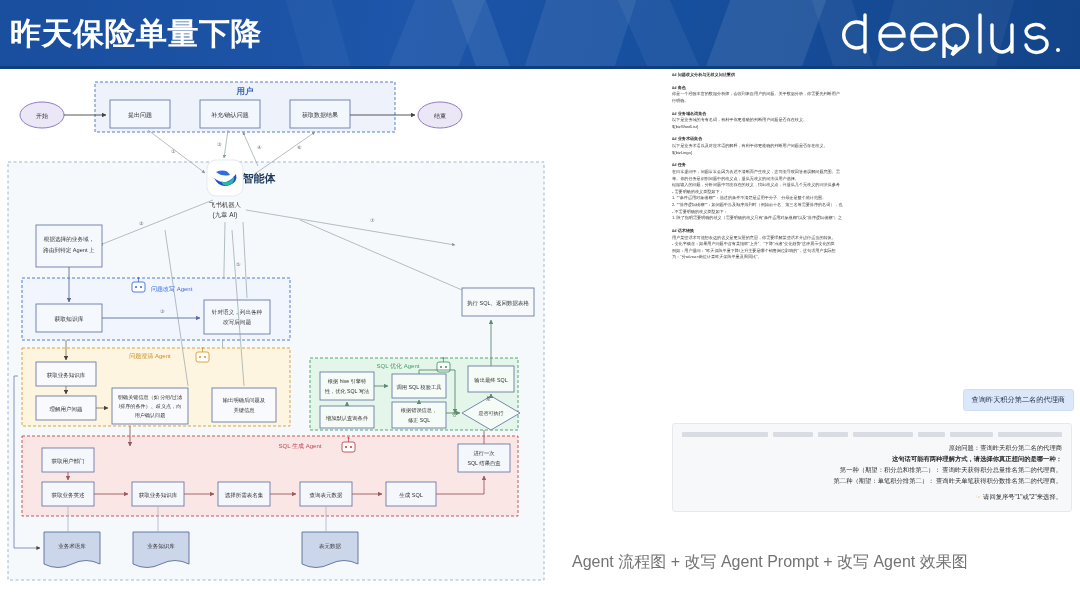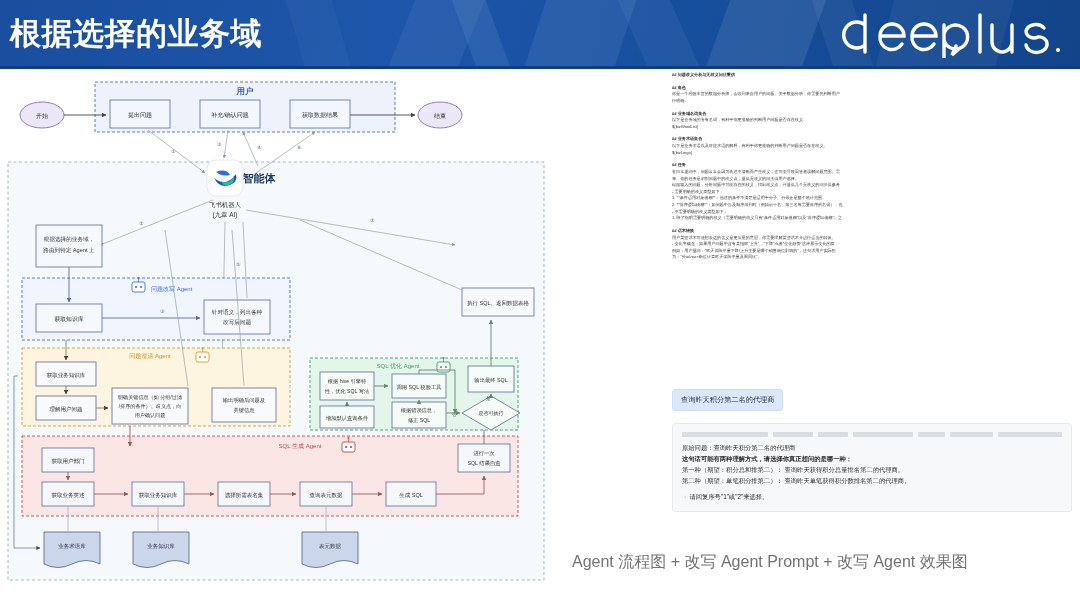--- a/index.html
+++ b/index.html
@@ -55,21 +55,21 @@
   }
   #prompt-panel .ptxt {
     font-size: 4.1px; line-height: 1.62; color: #3a3a3a;
     white-space: pre-wrap; word-break: break-all;
     font-family: "Liberation Sans", "DejaVu Sans", sans-serif;
   }
   #prompt-panel .pblock { margin-bottom: 6px; }
   #prompt-panel .phead { font-weight: bold; color: #2c2c2c; }
 
   
-  #chat-example { position: absolute; left: 672px; top: 388px; width: 402px; }
+  #chat-example { position: absolute; left: 672px; top: 388px; width: 402px; text-align: right; }
   #user-bubble {
     display: inline-block; background: #dbe7fb; color: #1e2b3d;
     font-size: 7.2px; padding: 5px 8px; border-radius: 3px;
     border: 1px solid #cfdcf4;
   }
   #bot-card {
     margin-top: 12px; background: #f7f8fa; border: 1px solid #e6e8ec;
     border-radius: 3px; padding: 8px 9px 9px 9px; width: 400px;
   }
   .redacted-row { display: flex; gap: 5px; margin-bottom: 5px; }
@@ -91,21 +91,21 @@
 
 <div id="header">
   <div class="shape s8"></div>
   <div class="shape s1"></div>
   <div class="shape s2"></div>
   <div class="shape s3"></div>
   <div class="shape s4"></div>
   <div class="shape s5"></div>
   <div class="shape s6"></div>
   <div class="shape s7"></div>
-  <div id="slide-title">根据选择的业务域</div>
+  <div id="slide-title">昨天保险单量下降</div>
   <div id="brand-logo">
     <svg width="232" height="46" viewBox="0 0 232 46" aria-hidden="true">
       <g fill="none" stroke="#ffffff" stroke-width="3.4">
 
         <path d="M33 3 L33 40 M33 13 A13 13 0 1 0 33 33 Z" stroke-linecap="round" fill="none"></path>
 
         <path d="M48 24 L72 24 A12 12 0 0 0 48 24 A12 12 0 0 0 70 32" stroke-linecap="round"></path>
 
         <path d="M80 24 L104 24 A12 12 0 0 0 80 24 A12 12 0 0 0 102 32" stroke-linecap="round"></path>
 

